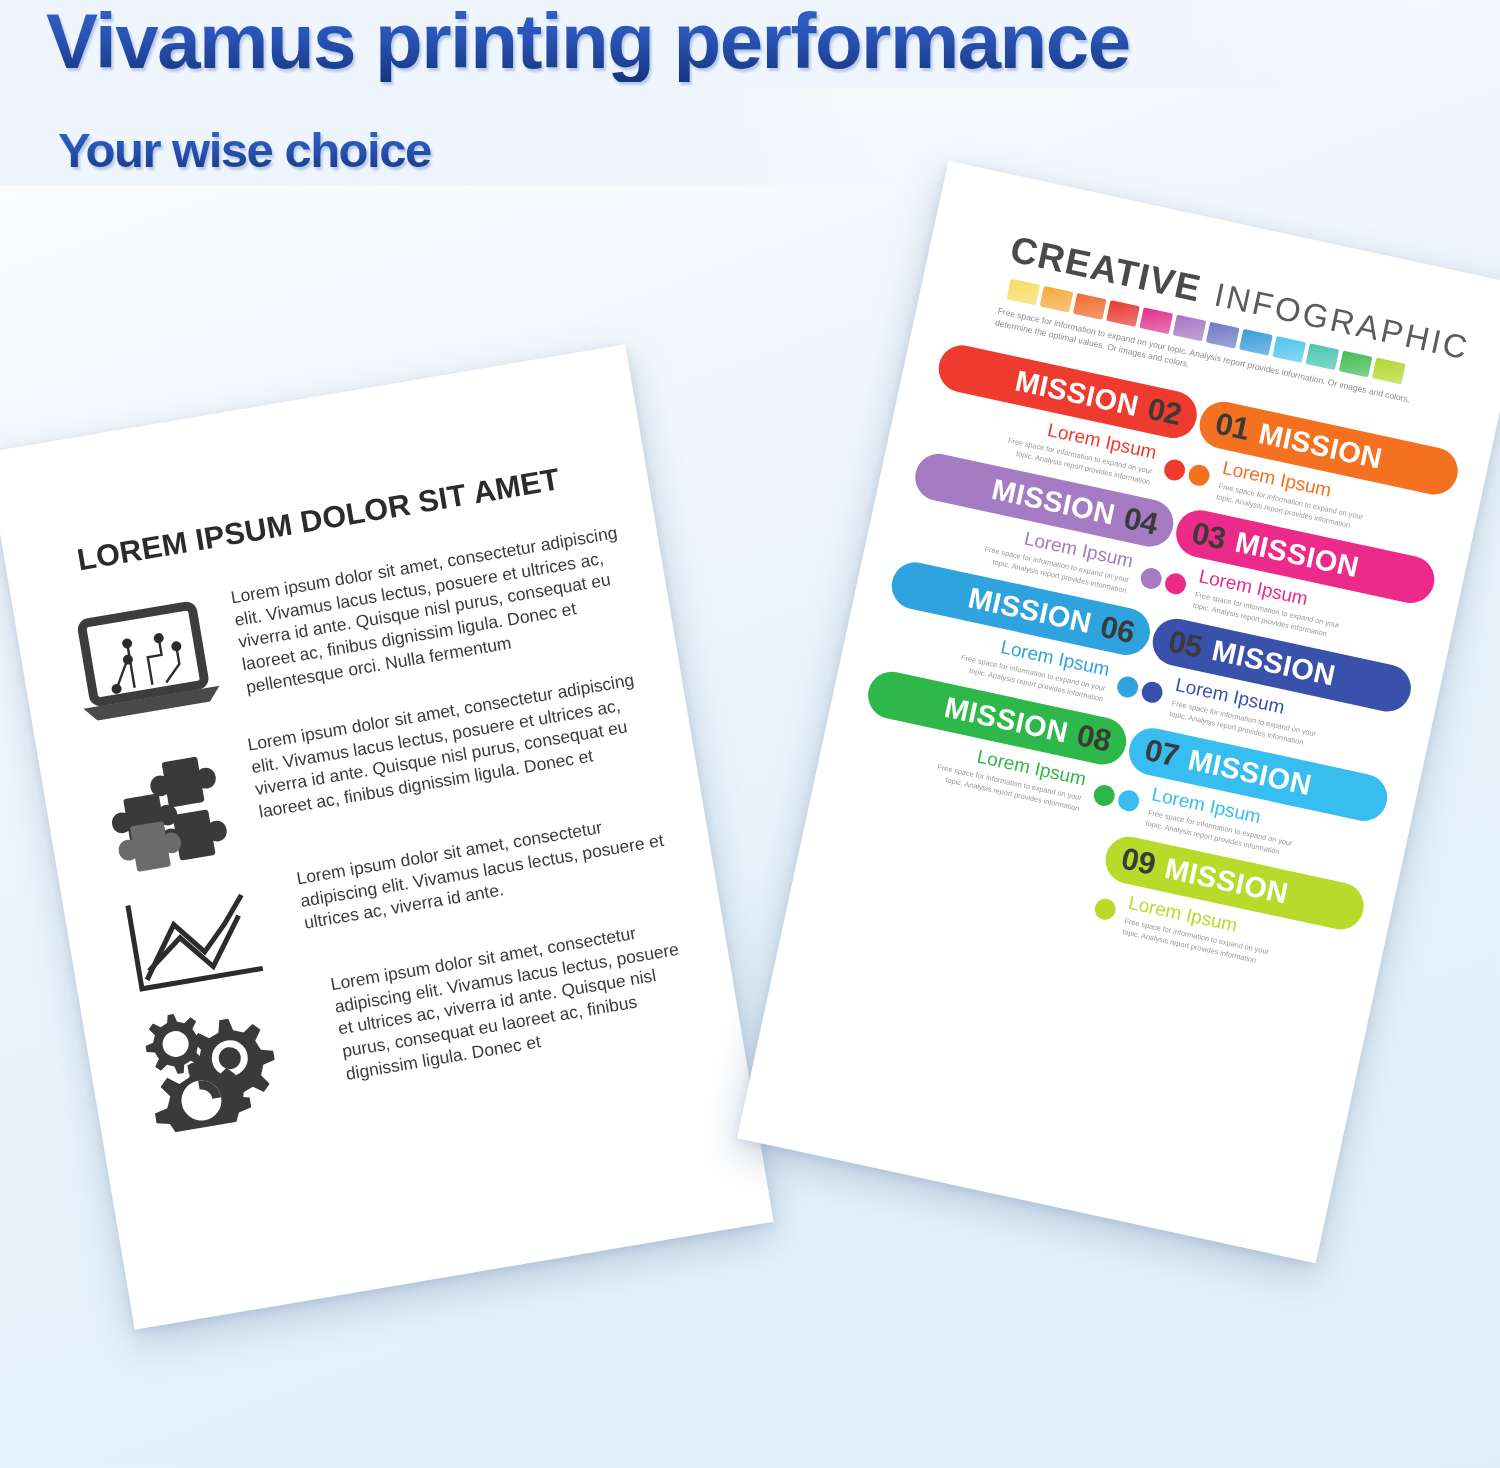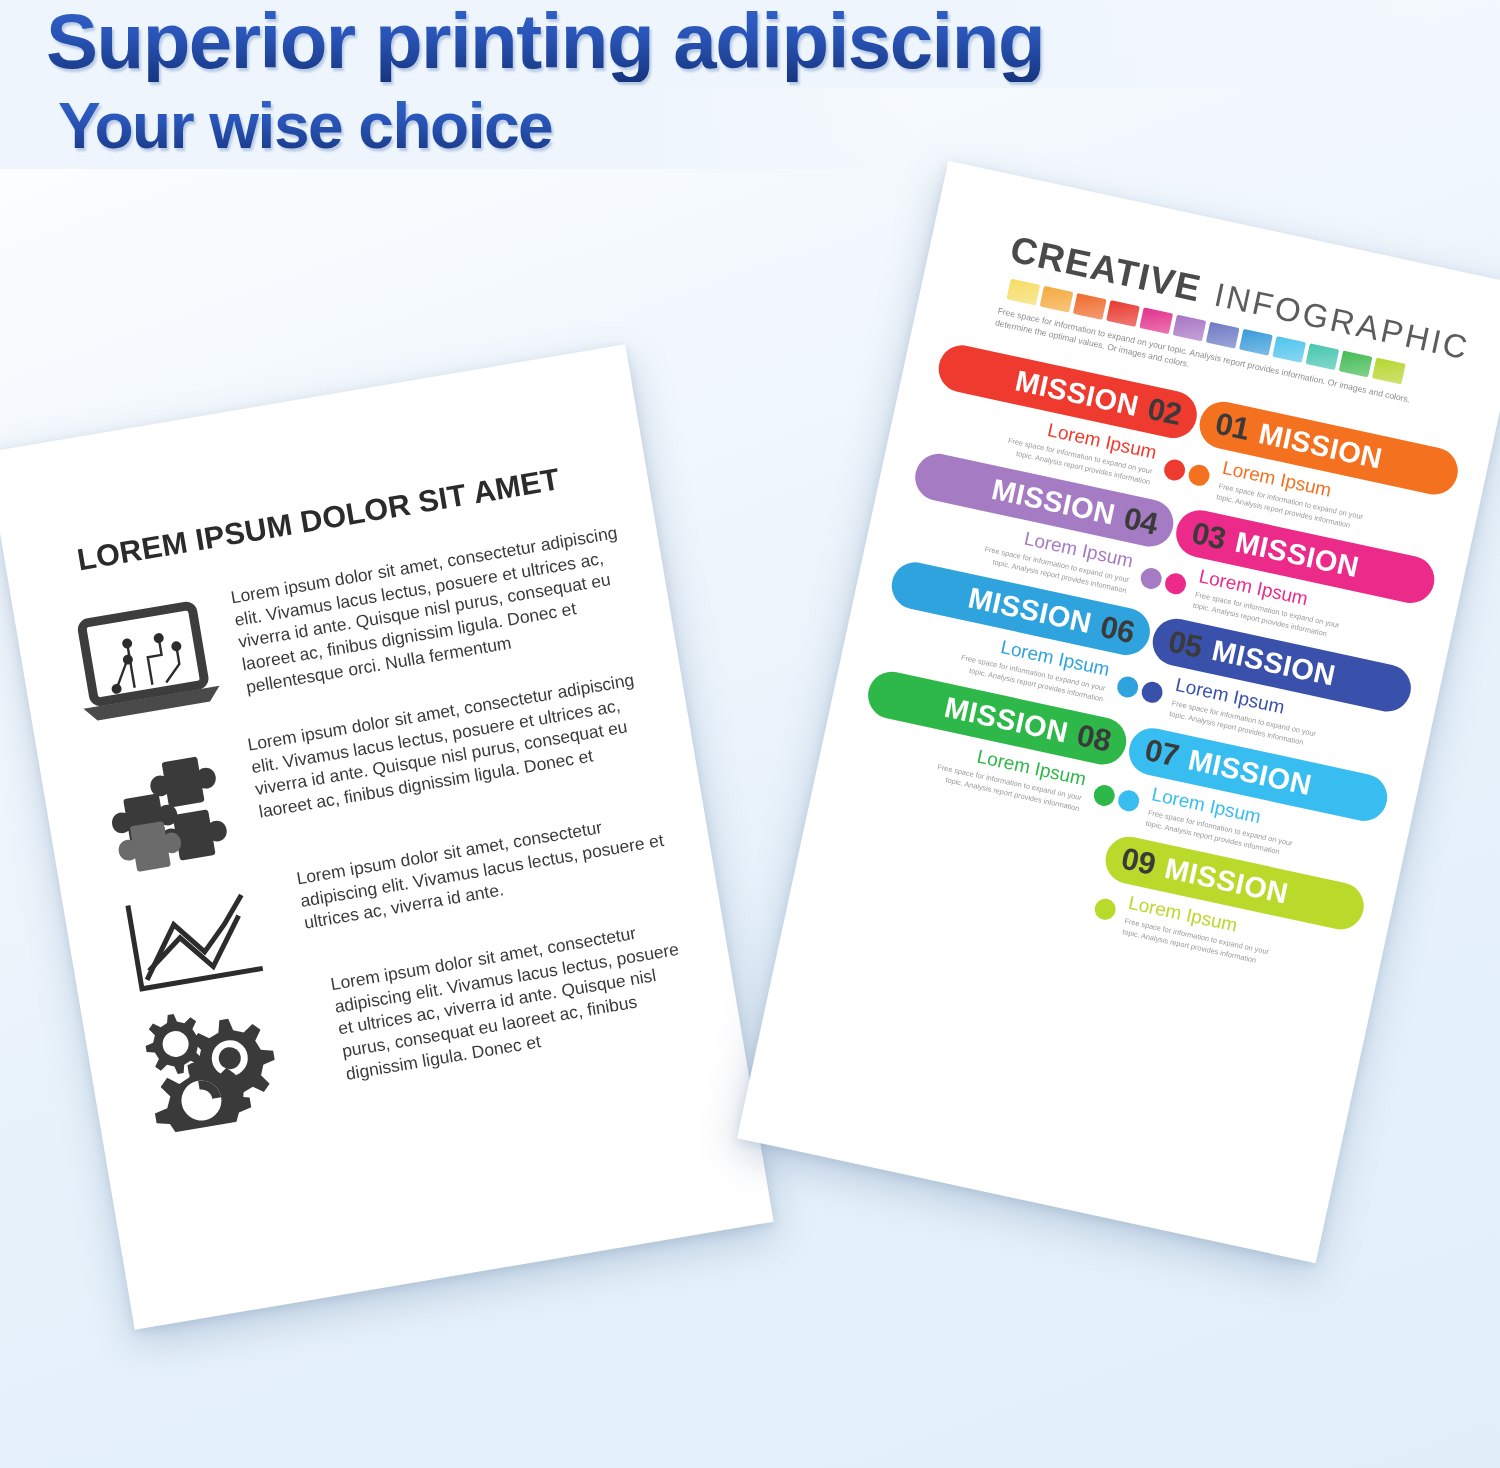--- a/index.html
+++ b/index.html
@@ -17,21 +17,21 @@
               background:linear-gradient(90deg,#eef5fc 0%,#eef5fc 72%,rgba(238,245,252,0) 100%); }
   .hl-text {
     font-weight:bold; letter-spacing:-1.5px; line-height:1.02;
     background:linear-gradient(180deg,#3163c9 0%,#2a55b8 40%,#16357f 100%);
     -webkit-background-clip:text; background-clip:text; color:transparent;
     -webkit-text-fill-color:transparent;
     filter:drop-shadow(2px 3px 1px rgba(120,150,200,.45));
     white-space:nowrap;
   }
   .hl1 { font-size:78px; }
-  .hl2 { font-size:64px; }
+  .hl2 { font-size:49px;margin-top:32px; }
 
   
   .page { position:absolute; background:#fff; overflow:hidden;
           box-shadow:0 14px 38px rgba(90,120,160,.30), 0 3px 10px rgba(90,120,160,.18); }
 
   
   #doc-left { left:56px; top:392px; width:648px; height:890px;
               transform:rotate(-9.6deg); transform-origin:50% 50%; z-index:2; }
   #doc-left-inner { position:absolute; inset:0; padding:42px 34px; }
   #left-title { font-size:30.5px; font-weight:bold; letter-spacing:.2px;
@@ -82,21 +82,21 @@
   .mtxt { margin:0 11px; }
   .mtitle { font-size:19px; }
   .mdesc { font-size:7.4px; color:#9a9a9a; line-height:1.5; margin-top:2px; width:150px; }
   .mbody.rtl .mdesc { margin-left:auto; }
 </style>
 </head>
 <body>
 
 <div id="headline">
   <div class="hl-band hl-line1">
-    <div class="hl-text hl1">Superior printing adipiscing</div>
+    <div class="hl-text hl1">Vivamus printing performance</div>
   </div>
   <div class="hl-band hl-line2">
     <div class="hl-text hl2">Your wise choice</div>
   </div>
 </div>
 
 <div class="page" id="doc-left">
   <div id="doc-left-inner">
     <div id="left-title">LOREM IPSUM DOLOR SIT AMET</div>
 

